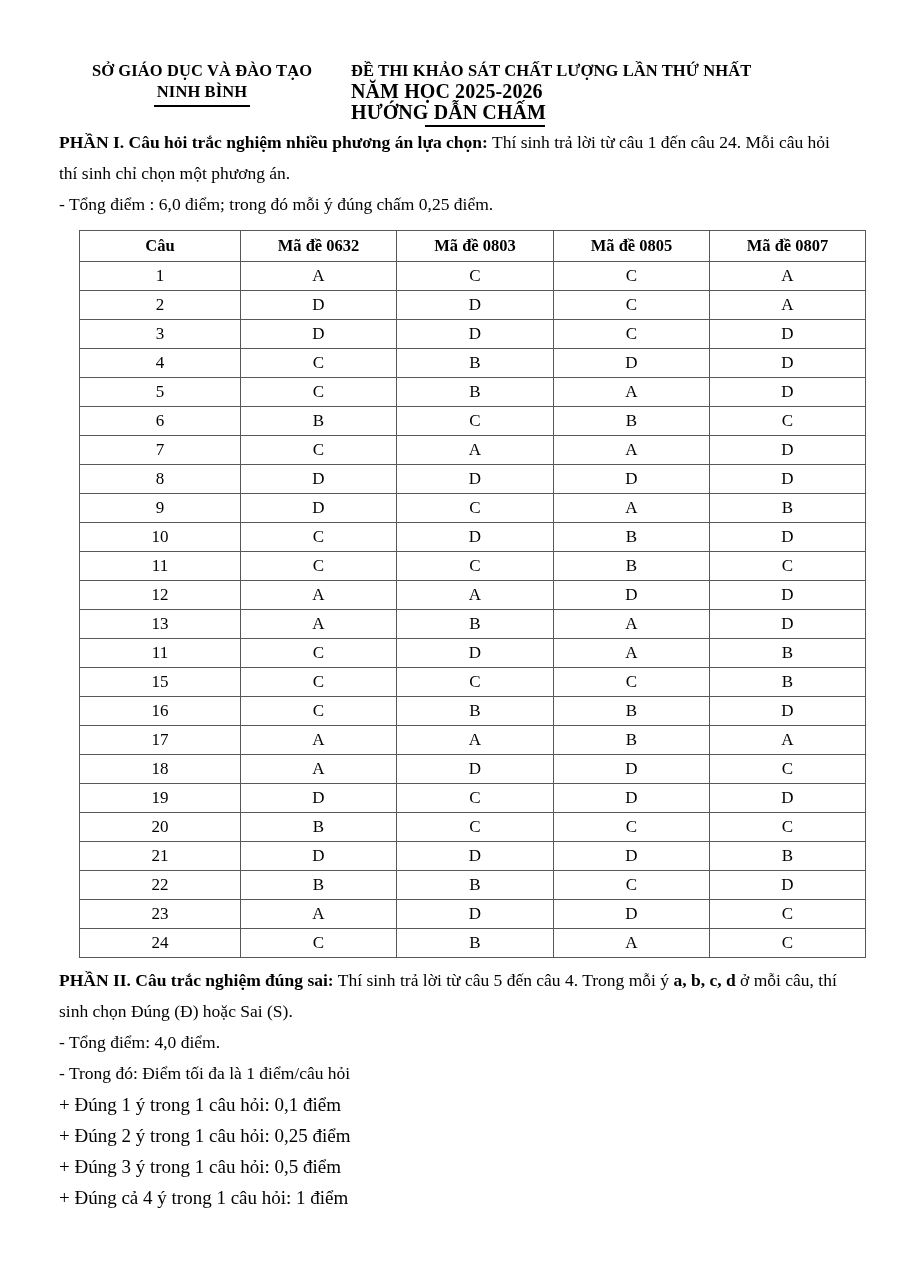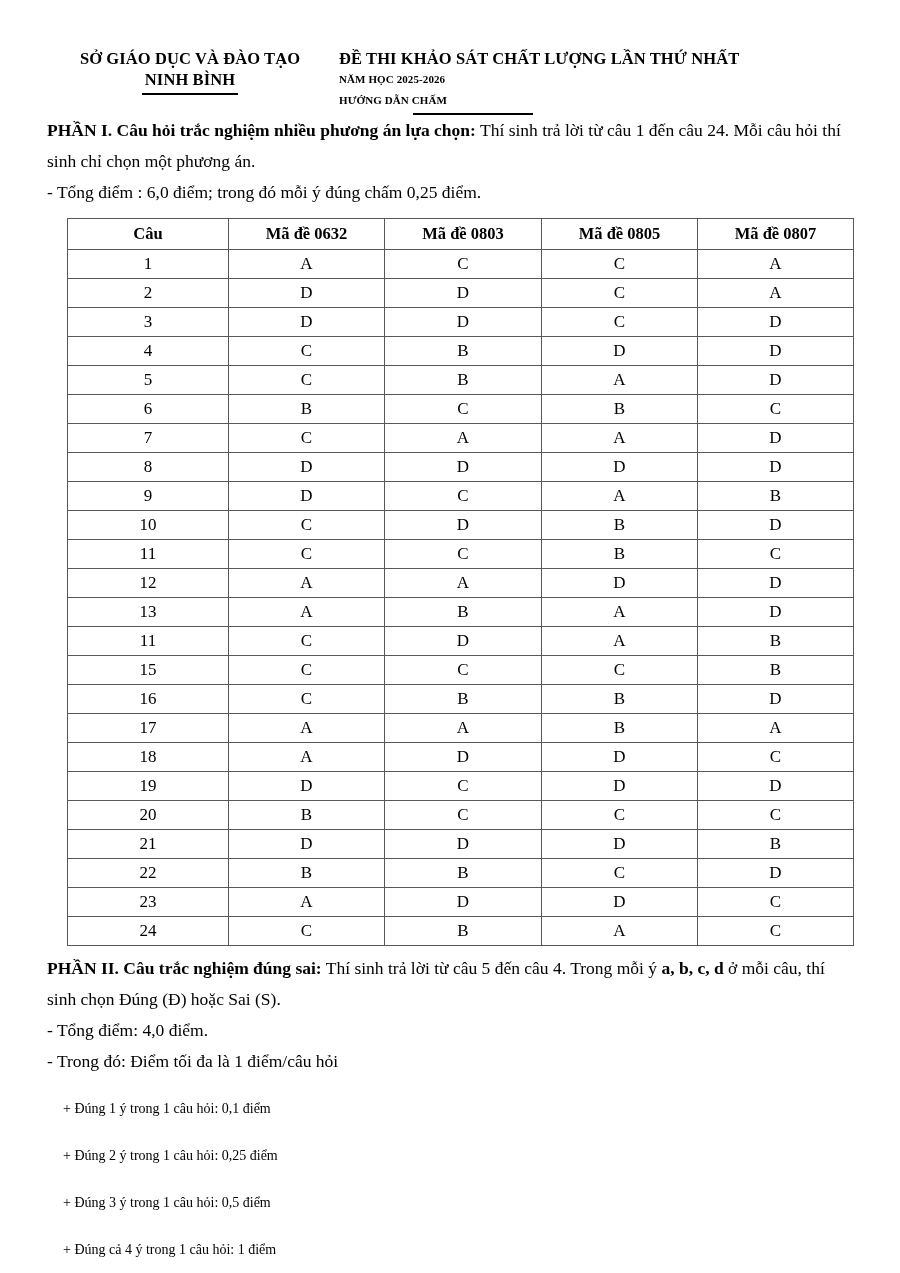--- a/index.html
+++ b/index.html
@@ -14,21 +14,21 @@
     position: relative;
     font-family: "Liberation Serif", "DejaVu Serif", serif;
     color: #000000;
     -webkit-font-smoothing: antialiased;
   }
   .page {
     position: relative;
     width: 900px;
     height: 1273px;
     box-sizing: border-box;
-    padding: 0;
+    padding: 12px;
     overflow: hidden;
   }
 
   
   .doc-header {
     display: flex;
     align-items: flex-start;
     padding: 48px 45px 0 45px;
   }
   .header-left {
@@ -43,21 +43,21 @@
     padding-left: 4px;
   }
   .hdr-line {
     font-weight: bold;
     font-size: 16.5px;
     letter-spacing: .1px;
     line-height: 21px;
     white-space: nowrap;
   }
   .hdr-line.small {
-    font-size: 11px;
+    font-size: 20px;
   }
   .underline-short {
     width: 96px;
     height: 2px;
     background: #000;
     margin: 3px auto 0 auto;
   }
   .underline-sub {
     width: 120px;
     height: 2px;
@@ -112,23 +112,23 @@
   table.answers col.c1 { width: 156px; }
   table.answers col.c2 { width: 157px; }
   table.answers col.c3 { width: 156px; }
   table.answers col.c4 { width: 156px; }
 
   
   .part2 {
     margin-top: 7px;
   }
   .bullet {
-    font-size: 14px;
+    font-size: 19px;
     line-height: 31px;
-    margin: 16px;
+    margin: 0;
   }
 </style>
 </head>
 <body>
 
 <div class="page">
 
   <div class="doc-header">
     <div class="header-left">
       <div class="hdr-line">SỞ GIÁO DỤC VÀ ĐÀO TẠO</div>

